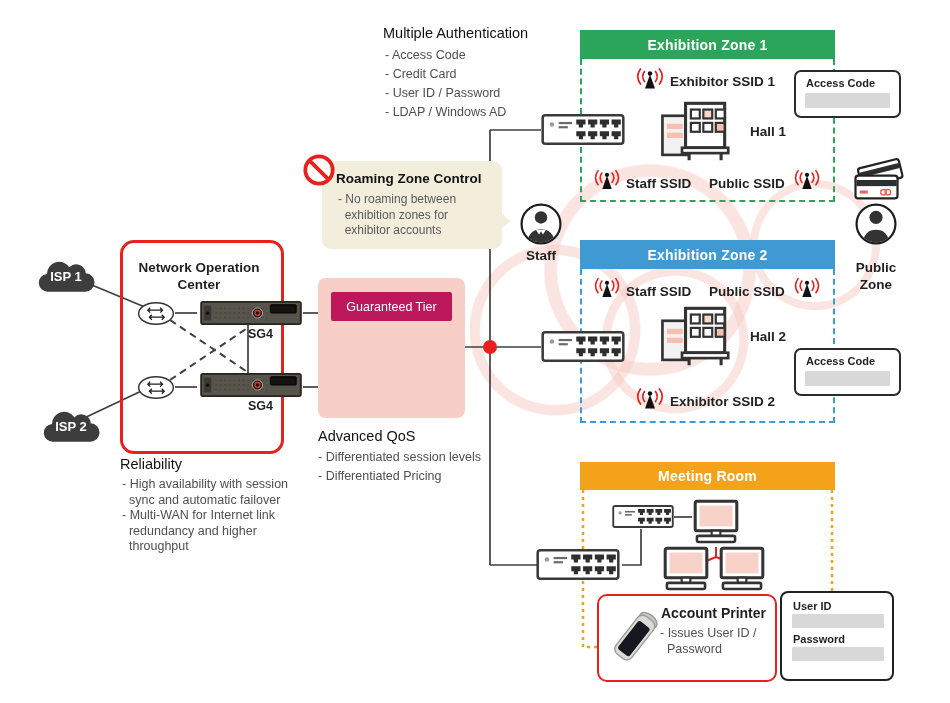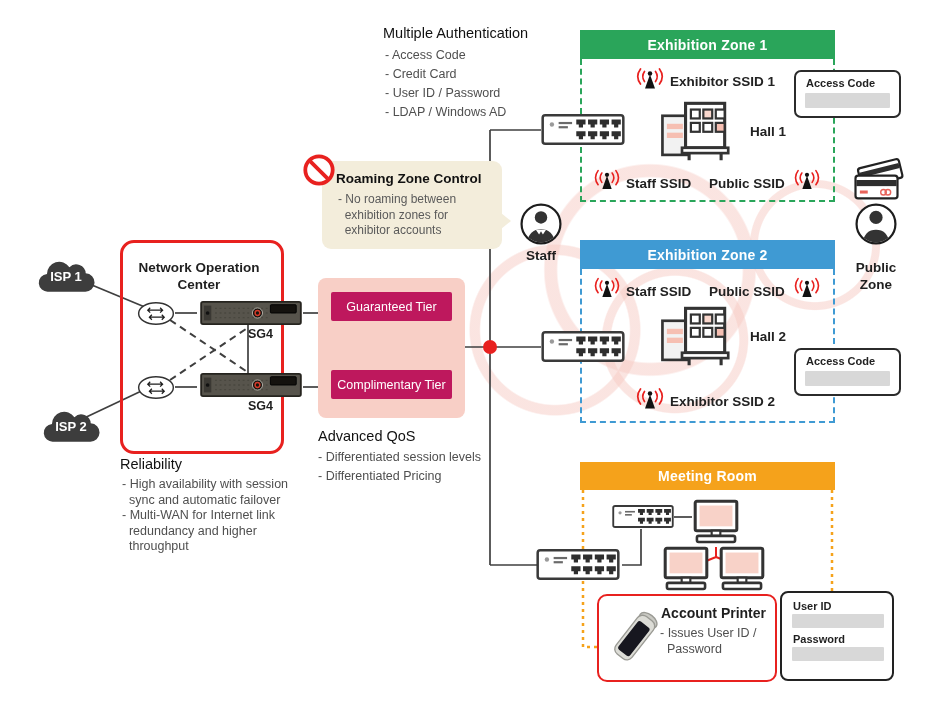--- a/index.html
+++ b/index.html
@@ -263,21 +263,20 @@
   <div class="accessbox" style="left:794px;top:348px;width:103px;height:44px;">
     <div class="lbl">Access Code</div>
     <div class="inputbar" style="left:9px;top:21px;width:85px;height:15px;"></div>
   </div>
   <svg class="icon" style="left:541px;top:328px;" width="84" height="37">
       <use href="#sym-switch"></use>
     </svg>
 
   <div class="abs" style="left:318px;top:278px;width:147px;height:140px;background:#f8cfc6;border-radius:8px;"></div>
   <div class="tier" style="left:331px;top:292px;width:121px;height:29px;">Guaranteed Tier</div>
-  <div class="tier" style="left:331px;top:370px;width:121px;height:29px;">Complimentary Tier</div>
   <div class="title" style="left:318px;top:428px;">Advanced QoS</div>
   <div class="body-txt" style="left:318px;top:450px;">- Differentiated session levels</div>
   <div class="body-txt" style="left:318px;top:469px;">- Differentiated Pricing</div>
 
   <div class="abs" style="left:483px;top:340px;width:14px;height:14px;background:#e8211f;border-radius:50%;"></div>
 
   <div class="abs" style="left:120px;top:240px;width:158px;height:208px;border:3px solid #e8211f;border-radius:14px;"></div>
   <div class="abs centered preline" style="left:125px;top:252px;width:148px;font-weight:bold;font-size:13.5px;line-height:17px;">Network Operation
 Center</div>
   <svg class="icon" style="left:32px;top:254px;" width="68" height="44">

